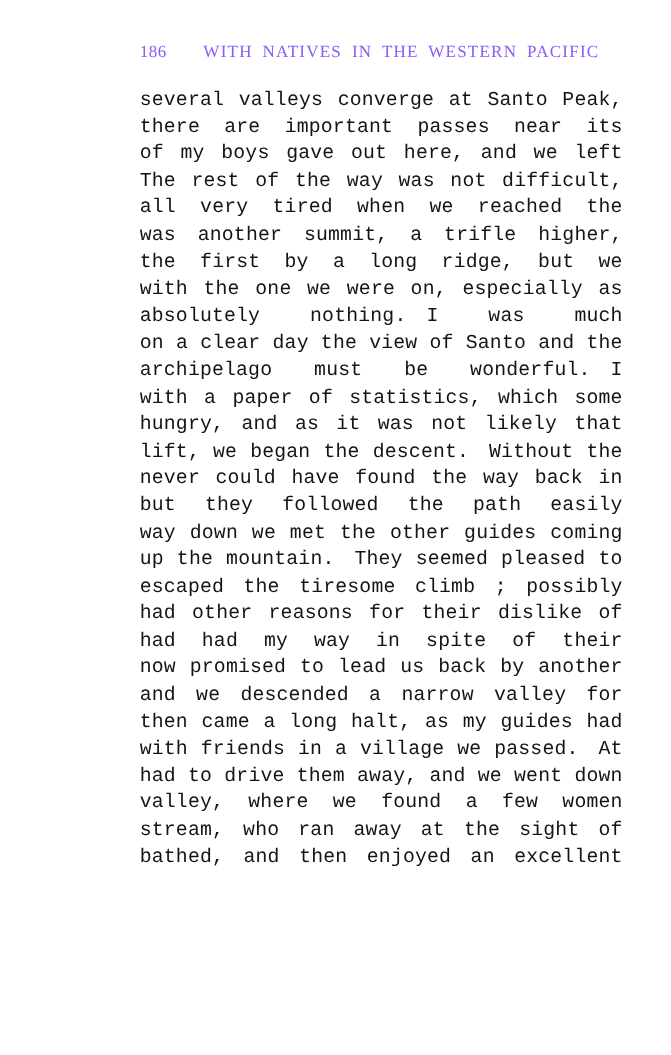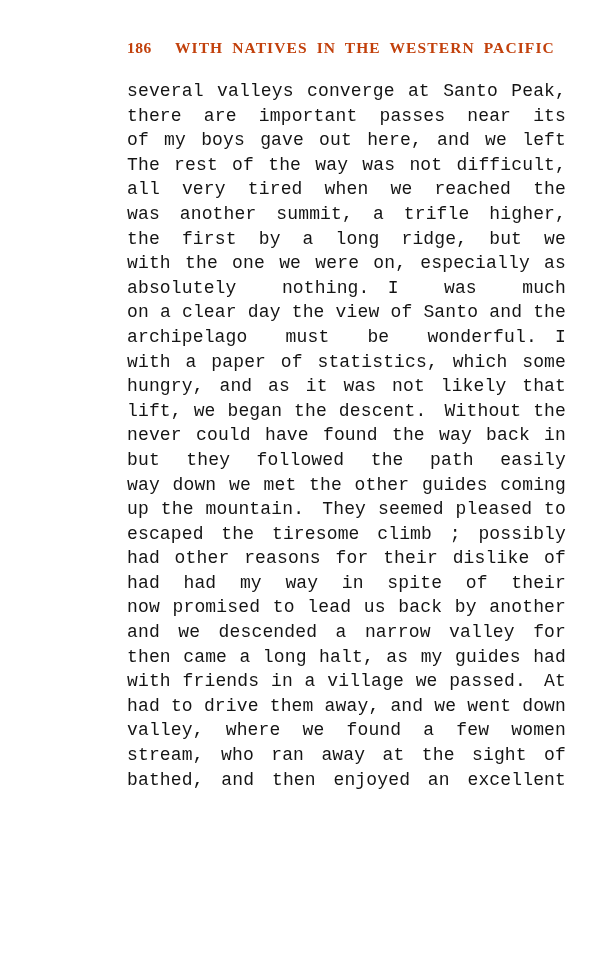--- a/index.html
+++ b/index.html
@@ -15,25 +15,25 @@
   }
   .page {
     width: 610px;
     height: 959px;
     background: #ffffff;
     padding: 39px 44px 0 127px;
   }
   .running-header {
     display: flex;
     align-items: baseline;
-    font-weight: 700;
+    font-weight: 400;
     font-size: 15.5px;
     letter-spacing: 1.1px;
     white-space: nowrap;
-    color: #c2410c;
+    color: #8b5cf6;
   }
   .page-number {
     margin-right: 12px;
     letter-spacing: 0.5px;
   }
   .running-title {
     flex: 1;
     text-align: center;
     word-spacing: 4px;
   }

